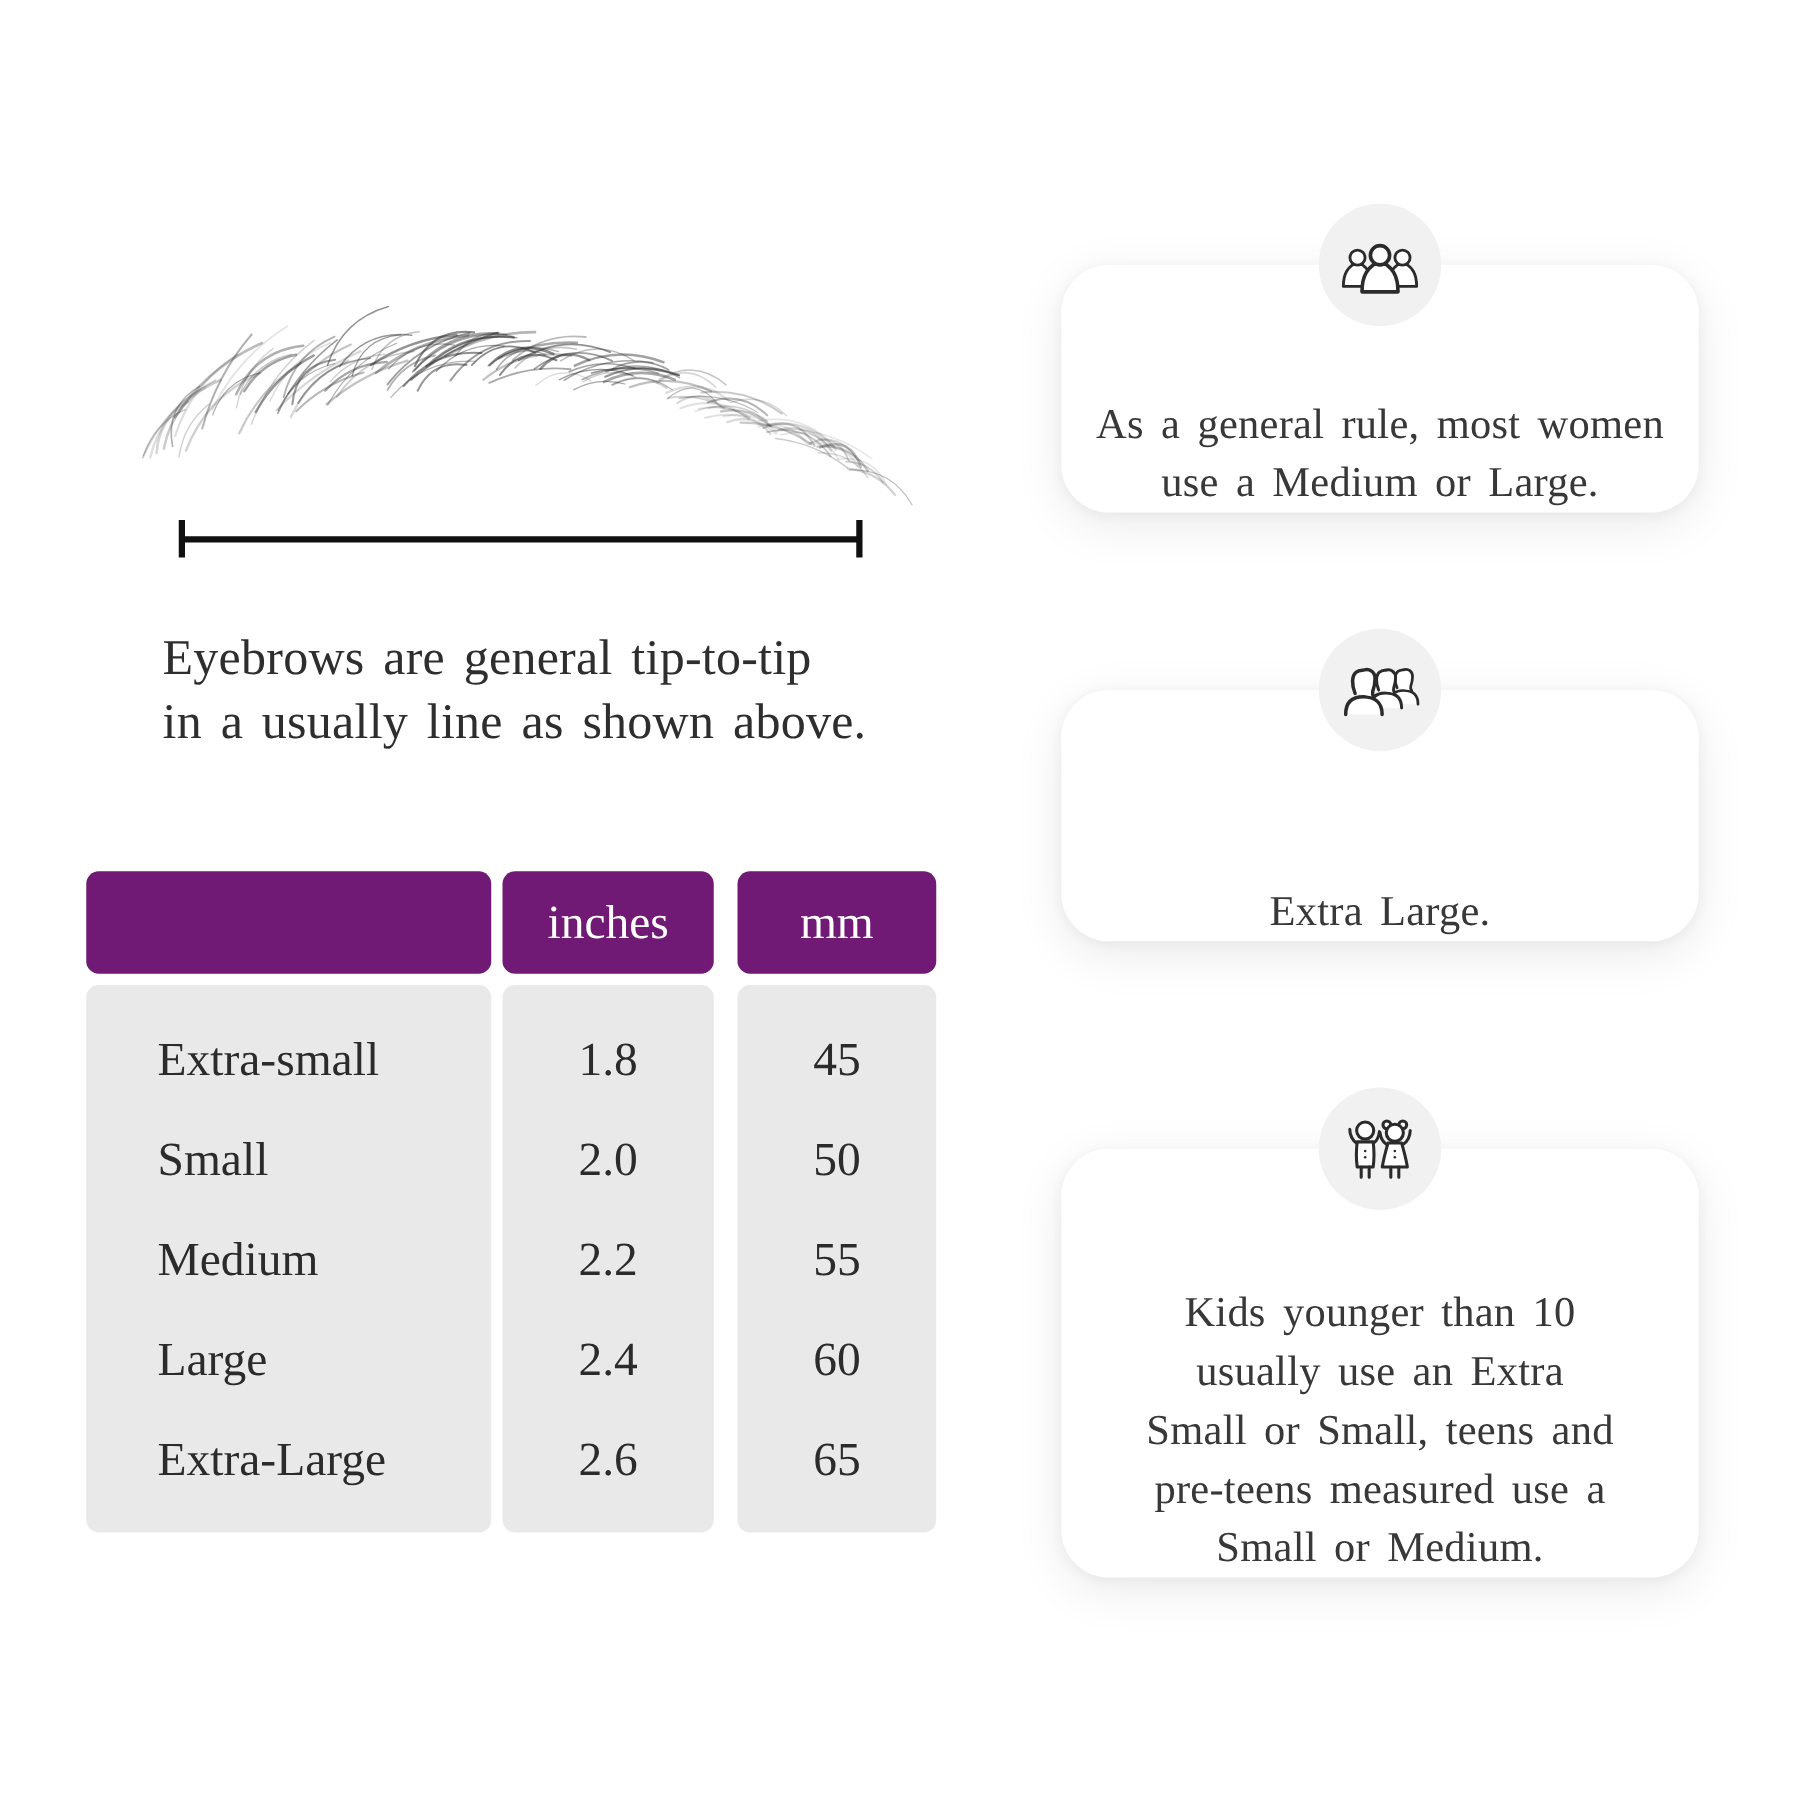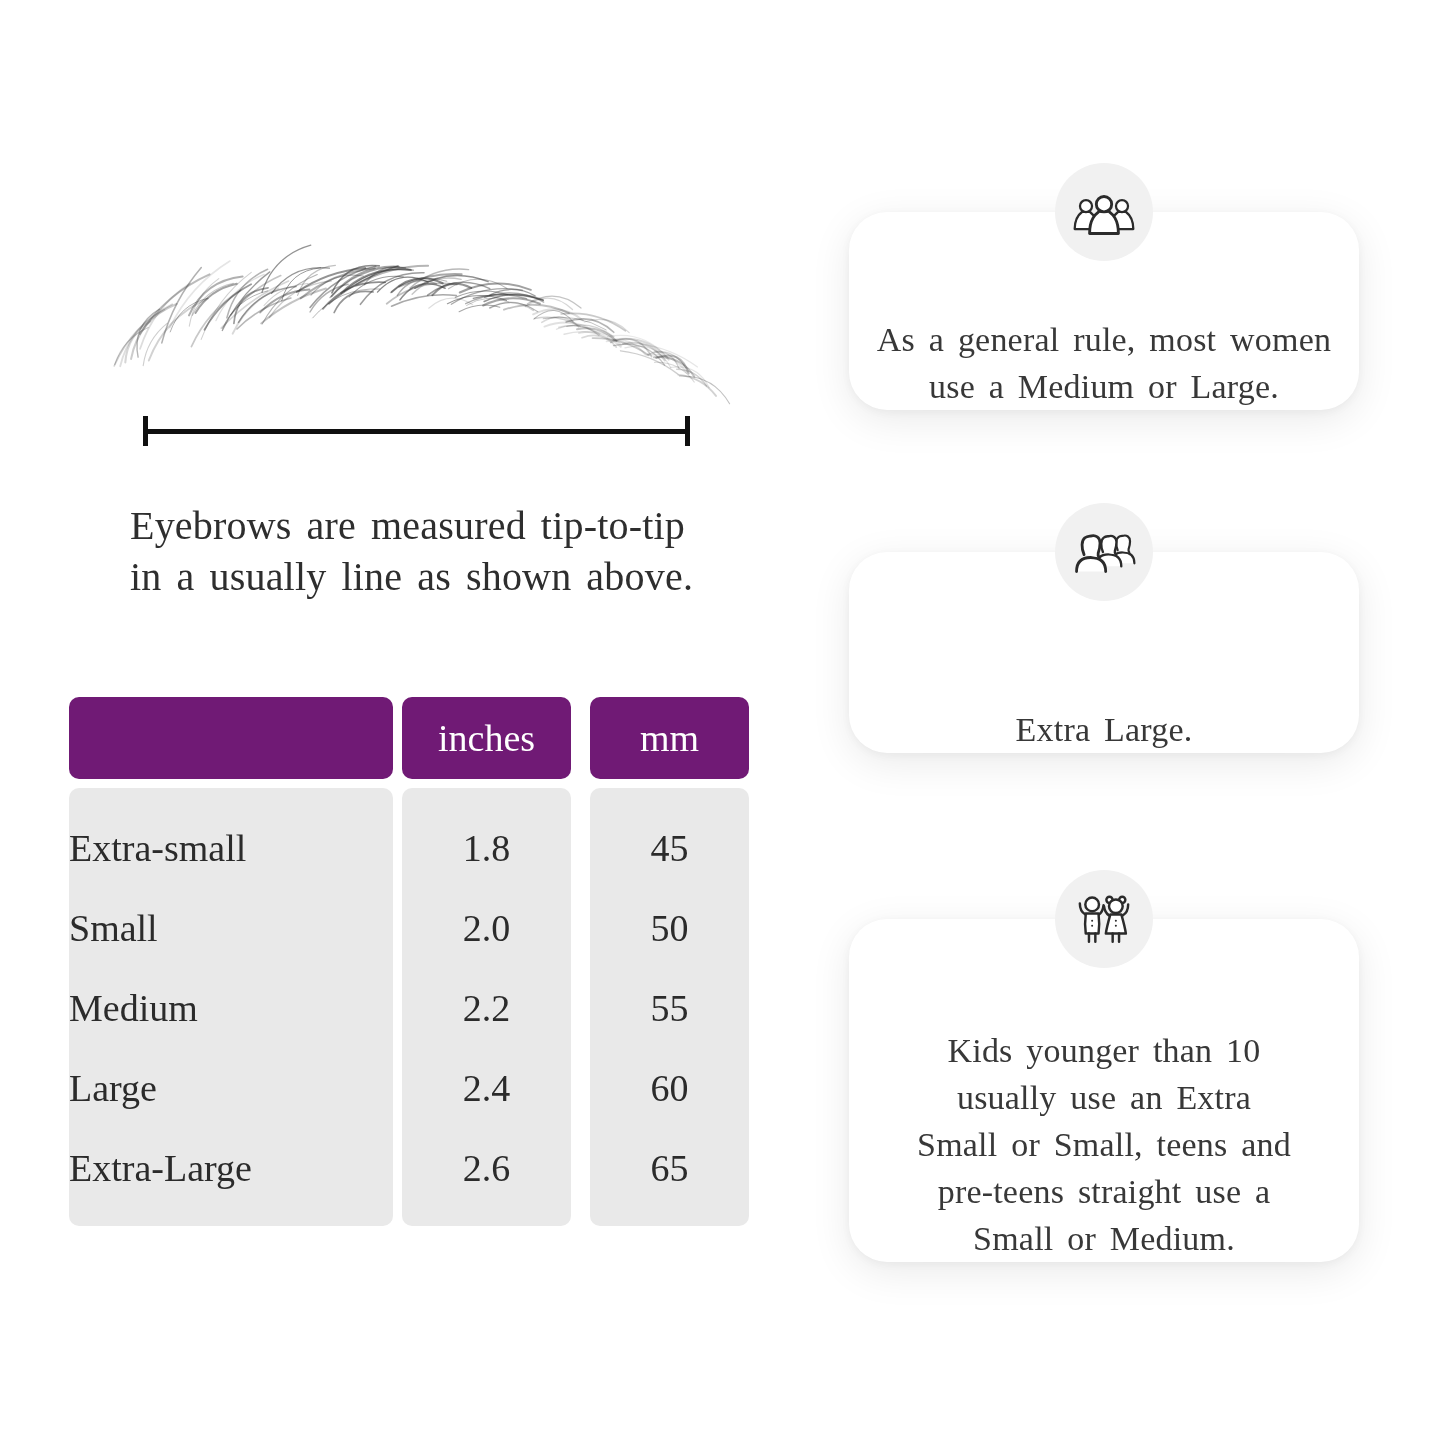--- a/index.html
+++ b/index.html
@@ -29,21 +29,21 @@
     height:82px;background:#701a75;border-radius:10px;margin-bottom:9px;
     display:flex;align-items:center;justify-content:center;
     color:#ffffff;font-size:38px;
   }
   .tb{
     background:#e9e9e9;border-radius:10px;padding:20px 0 18px 0;
   }
   .tb .cell{
     height:80px;display:flex;align-items:center;font-size:38px;color:#2b2b2b;
   }
-  .tb.labels .cell{font-family:Liberation Serif, serif;}
+  .tb.labels .cell{padding-left:57px;font-family:Liberation Serif, serif;}
   .tb.nums .cell{justify-content:center;text-align:right;}
   
   .card{
     position:absolute;left:849px;width:510px;background:#ffffff;border-radius:38px;
     box-shadow:0 2px 10px rgba(0,0,0,.045), 0 10px 40px rgba(0,0,0,.085);
     display:flex;flex-direction:column;align-items:center;justify-content:flex-end;
   }
   .card1{top:212px;height:198px;padding-top:40px;box-sizing:border-box;}
   .card2{top:552px;height:201px;padding-top:52px;box-sizing:border-box;}
   .card3{top:919px;height:343px;padding-top:58px;box-sizing:border-box;}
@@ -187,21 +187,21 @@
     <path d="M549.5,122.3 Q574.6,121.5 589.2,142.0" fill="none" stroke="#333333" stroke-opacity="0.19" stroke-width="1.20" stroke-linecap="round"></path>
     <path d="M571.8,129.3 Q591.0,129.8 601.5,145.9" fill="none" stroke="#333333" stroke-opacity="0.22" stroke-width="1.56" stroke-linecap="round"></path>
     <path d="M573.5,134.9 Q596.8,137.3 611.0,155.9" fill="none" stroke="#333333" stroke-opacity="0.22" stroke-width="1.88" stroke-linecap="round"></path>
     <path d="M574.5,136.0 Q608.0,134.7 624.6,163.8" fill="none" stroke="#333333" stroke-opacity="0.30" stroke-width="1.04" stroke-linecap="round"></path>
   </svg>
 <div class="mline"></div>
 <div class="mcap left"></div>
 <div class="mcap right"></div>
 
 <div class="caption">
-  <div>Eyebrows are measured tip-to-tip</div>
+  <div>Eyebrows are general tip-to-tip</div>
   <div>in a usually line as shown above.</div>
 </div>
 
 <div class="size-table">
   <div class="th c1"></div>
   <div class="th c2">inches</div>
   <div class="th c3">mm</div>
 
   <div class="tb labels c1">
     <div class="cell">Extra-small</div>
@@ -301,16 +301,16 @@
           <circle class="icon-dot" cx="0" cy="-3" r="1.1"></circle>
           <circle class="icon-dot" cx="0" cy="2.5" r="1.1"></circle>
         </g>
       </g>
     </svg>
   </div>
   <div class="ctext">
     <div>Kids younger than 10</div>
     <div>usually use an Extra</div>
     <div>Small or Small, teens and</div>
-    <div>pre-teens straight use a</div>
+    <div>pre-teens measured use a</div>
     <div>Small or Medium.</div>
   </div>
 </div>
 
 </body></html>

